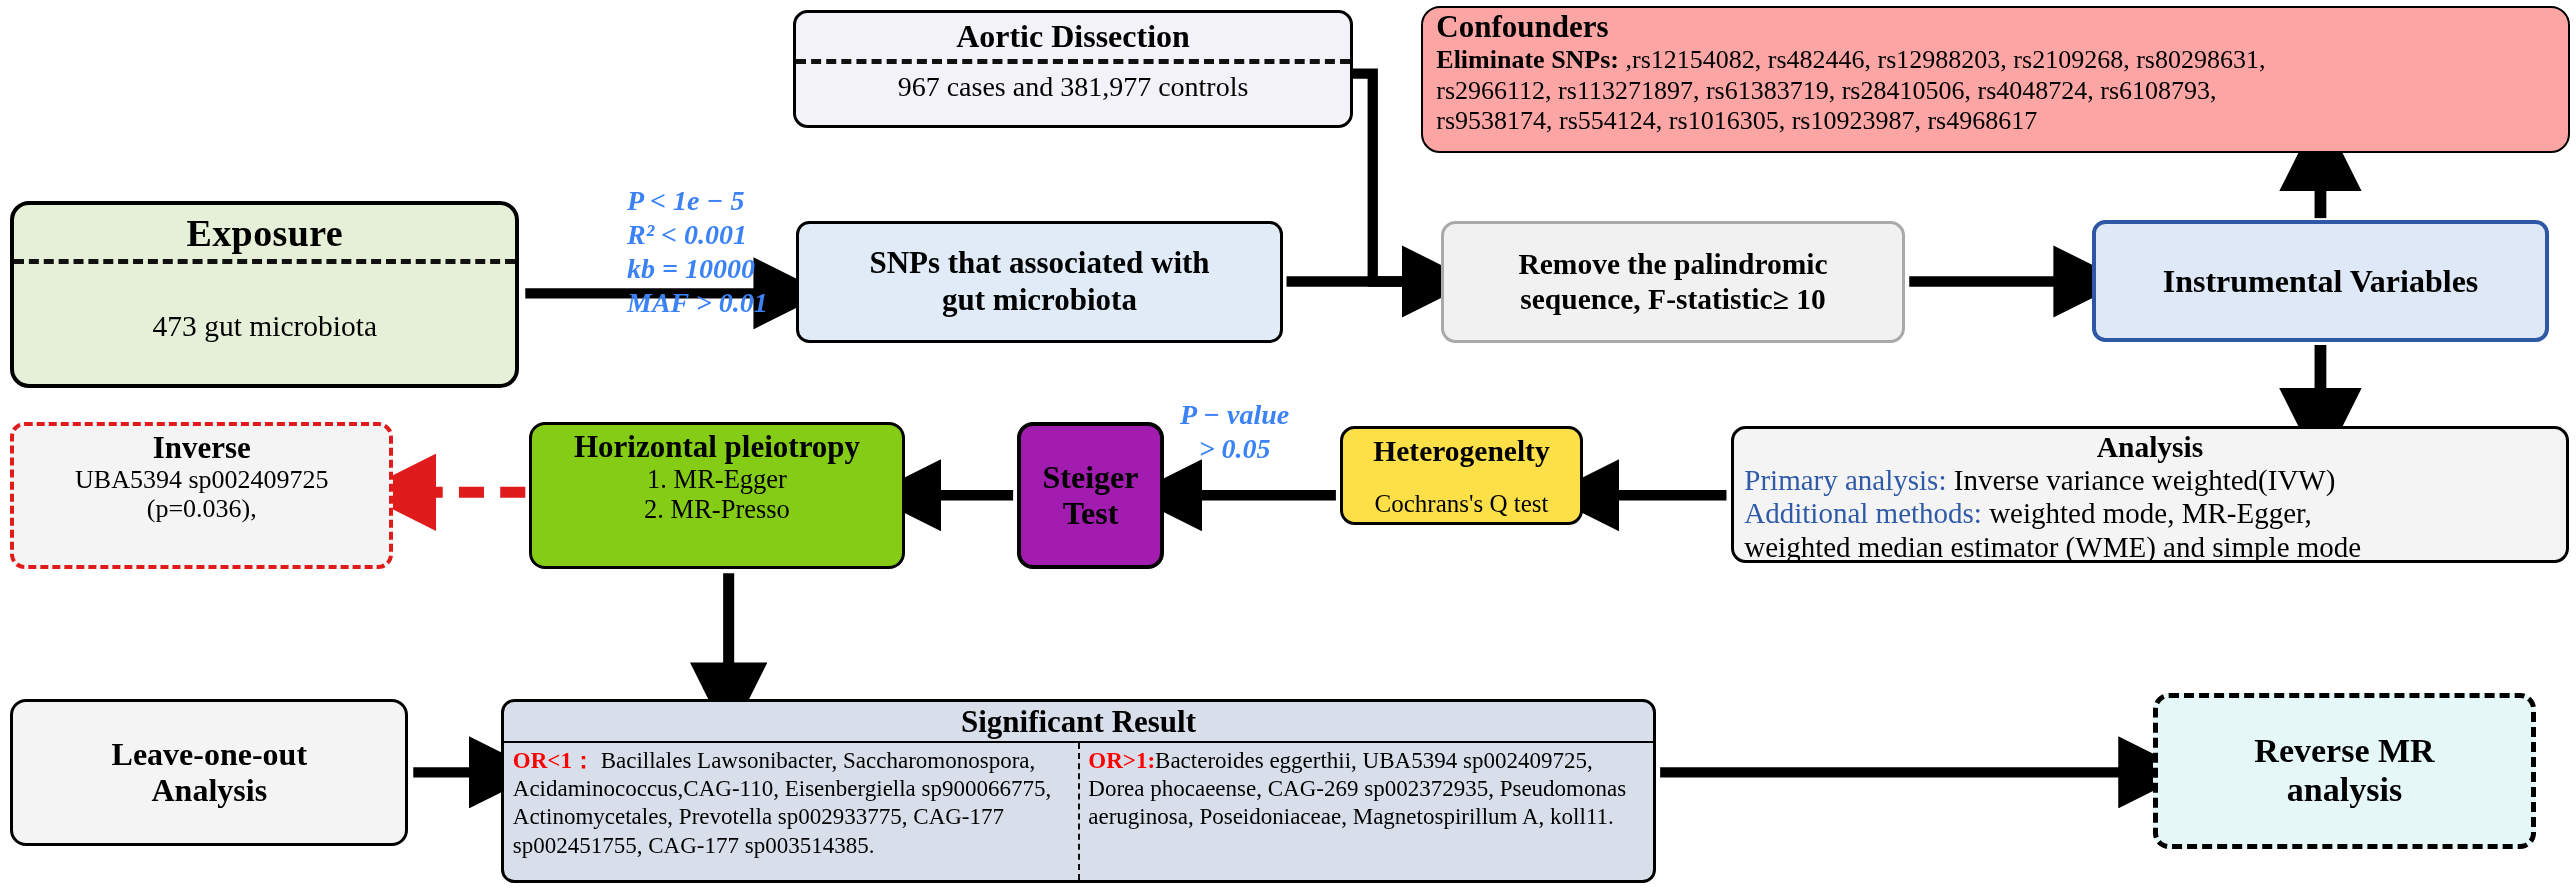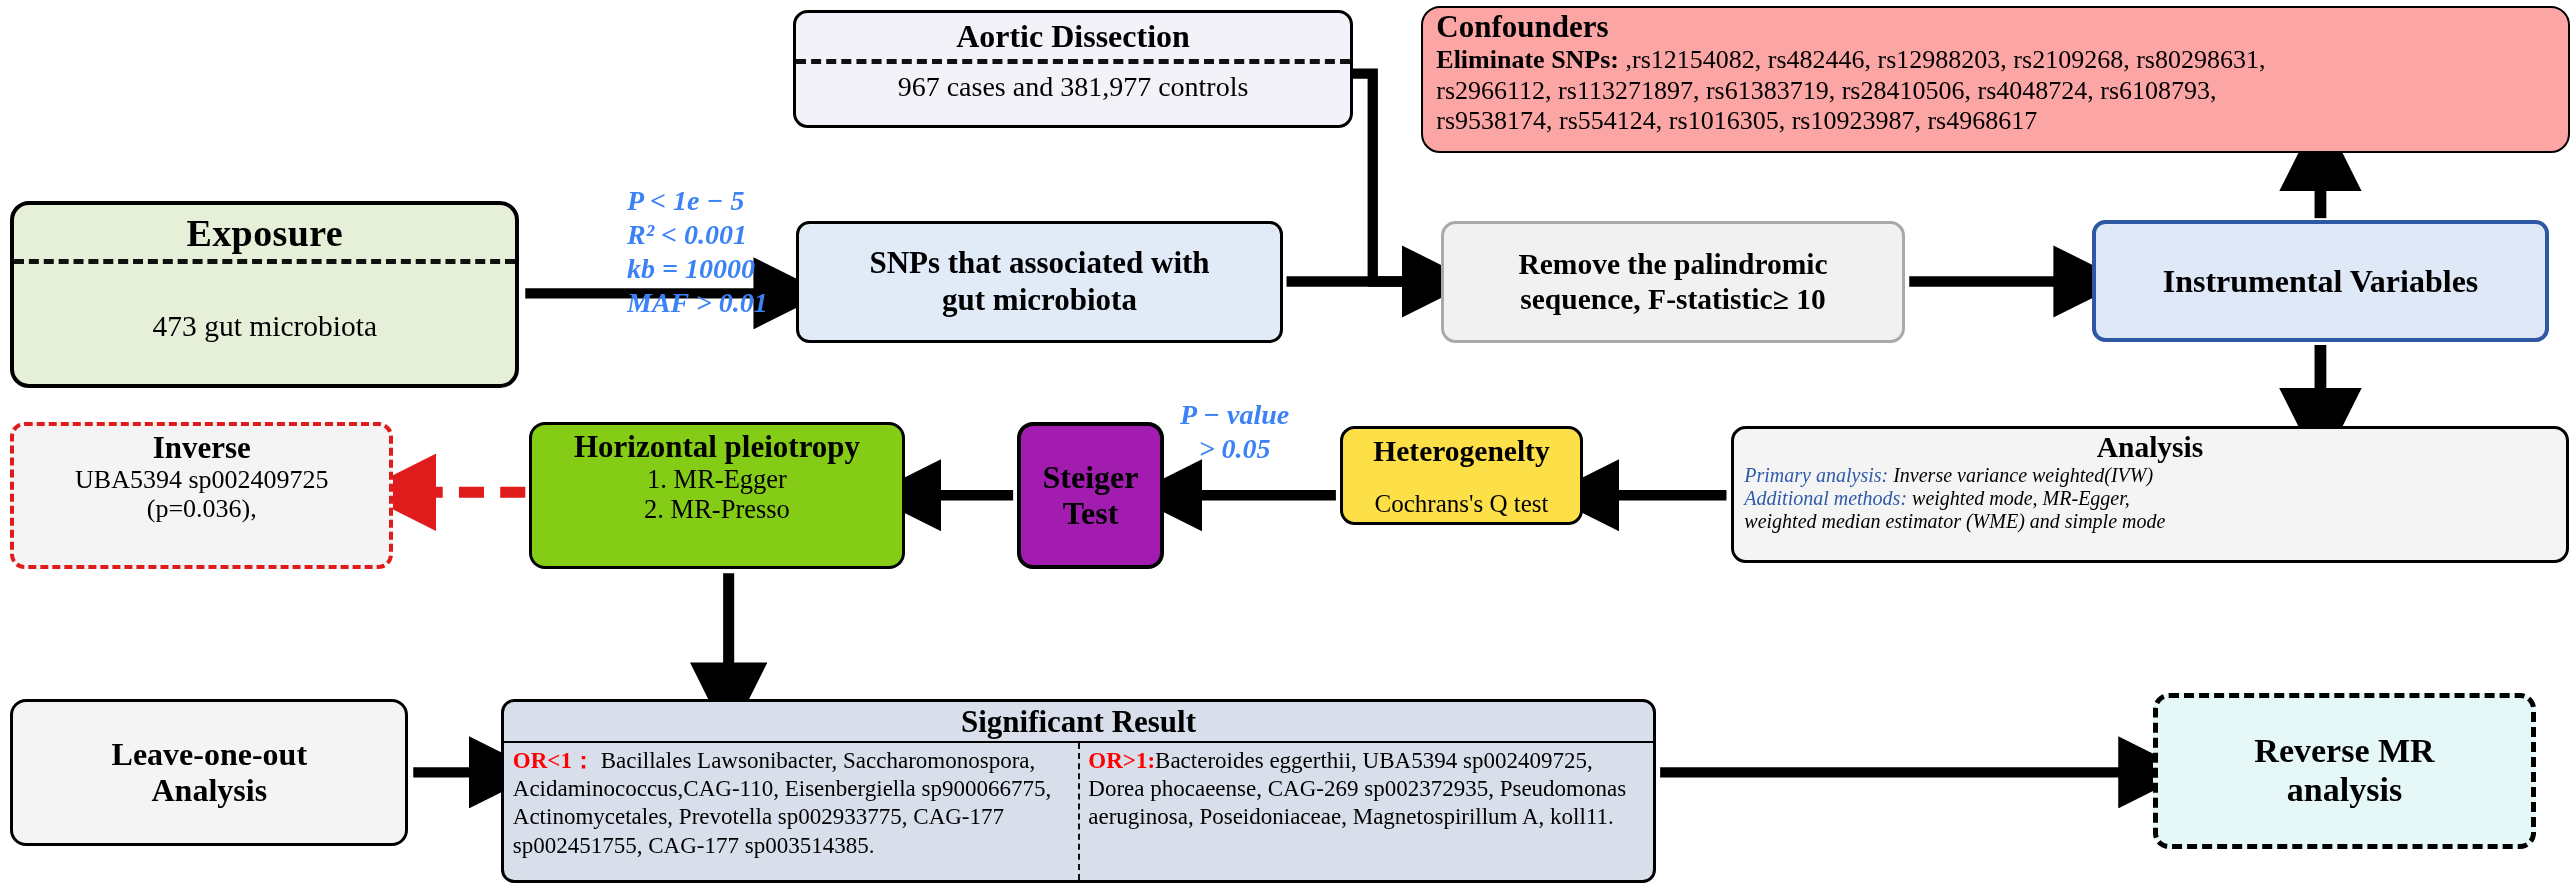--- a/index.html
+++ b/index.html
@@ -39,21 +39,21 @@
   #palin .title{font-size:29.5px;line-height:1.2;}
 
   #ivbox{left:2092px;top:220px;width:457px;height:122px;background:#dfe8f6;
          border:4.4px solid #2e57a4;border-radius:13.3px;}
   #ivbox .title{font-size:32px;}
 
   #analysis{left:1731px;top:426px;width:838px;height:137px;background:#f4f4f4;
             border-width:3.7px;border-radius:14.7px;align-items:stretch;justify-content:flex-start;
             padding:1.5px 10.3px 0 10.3px;text-align:left;}
   #analysis .title{font-size:29.5px;text-align:center;}
-  #analysis .line{font-size:20px;line-height:1.16;font-style:italic;}
+  #analysis .line{font-size:29px;line-height:1.16;}
   #analysis .lbl{color:#2f5aa8;font-weight:normal;}
 
   #hetero{left:1340px;top:426px;width:243px;height:99px;background:#fde047;
           border-width:3.7px;border-radius:14.7px;justify-content:flex-start;padding-top:5.9px;}
   #hetero .title{font-size:29.5px;}
   #hetero .sub{font-size:25px;margin-top:22px;}
 
   #steiger{left:1017px;top:422px;width:147px;height:147px;background:#a21caf;
            border-width:4.4px;border-radius:16px;}
   #steiger .title{font-size:32px;line-height:1.1;}

